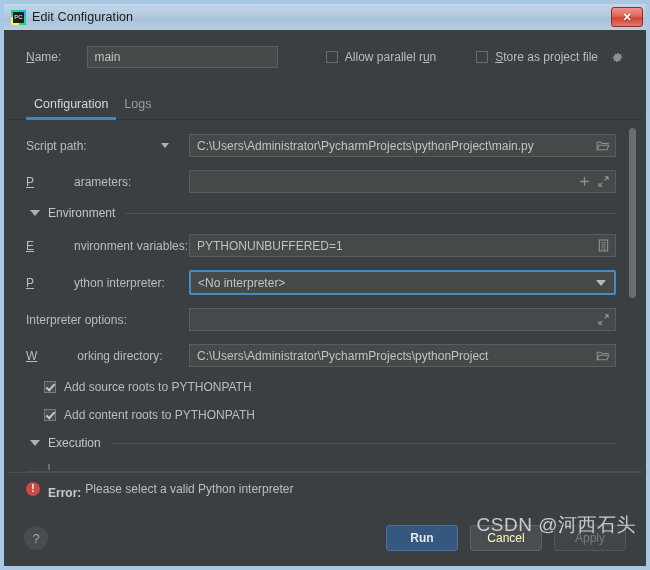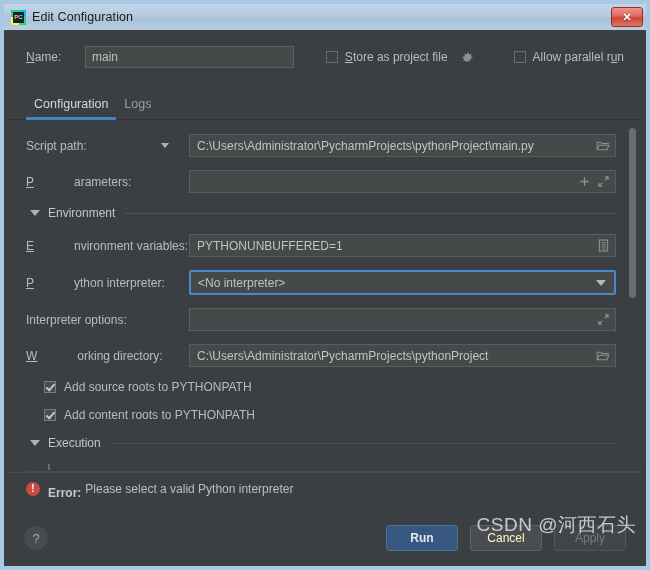--- a/index.html
+++ b/index.html
@@ -81,20 +81,21 @@
     font-size: 12px;
   }
 
   
   #name-row {
     display: flex;
     align-items: center;
     height: 46px;
     padding: 0 18px;
     box-sizing: border-box;
+    gap: 8px;
   }
   .label { color: #bbbbbb; font-size: 12px; white-space: nowrap; }
   .mn { text-decoration: underline; }
   #name-label { width: 60px; }
   #name-input {
     width: 212px; height: 22px;
     background: #45494a;
     border: 1px solid #5e6060;
     color: #c0c0c0;
     font-size: 12px;
@@ -419,34 +420,34 @@
   </div>
 
   <div id="content">
 
     <div id="name-row">
       <div id="name-label" class="label">
         <span class="mn">N</span><span>ame:</span>
       </div>
       <input id="name-input" type="text" value="main" style="">
 
+      <div id="allow-parallel-item" class="cb-item">
+        <span class="checkbox"></span>
+        <span class="label"><span>Allow parallel r</span><span class="mn">u</span><span>n</span></span>
+      </div>
+
       <div id="store-project-item" class="cb-item">
         <span class="checkbox"></span>
         <span class="label"><span class="mn">S</span><span>tore as project file</span></span>
         <span id="gear-icon">
           <svg width="13" height="13" viewBox="0 0 16 16">
             <path fill="#8d8f90" d="M8 5.2a2.8 2.8 0 100 5.6 2.8 2.8 0 000-5.6zm0 4.3a1.5 1.5 0 110-3 1.5 1.5 0 010 3z"></path>
             <path fill="#8d8f90" d="M14 7h-1.3a4.8 4.8 0 00-.5-1.3l.9-.9-1.4-1.4-.9.9A4.8 4.8 0 009.5 3.8V2.5h-2v1.3a4.8 4.8 0 00-1.3.5l-.9-.9-1.4 1.4.9.9A4.8 4.8 0 003.3 7H2v2h1.3c.1.5.3.9.5 1.3l-.9.9 1.4 1.4.9-.9c.4.2.8.4 1.3.5V13.5h2v-1.3c.5-.1.9-.3 1.3-.5l.9.9 1.4-1.4-.9-.9c.2-.4.4-.8.5-1.3H14V7z"></path>
           </svg>
         </span>
-      </div>
-
-      <div id="allow-parallel-item" class="cb-item">
-        <span class="checkbox"></span>
-        <span class="label"><span>Allow parallel r</span><span class="mn">u</span><span>n</span></span>
       </div>
     </div>
 
     <div id="tabs">
       <div class="tab active">Configuration</div>
       <div class="tab">Logs</div>
     </div>
 
     <div id="form-scroll">
       <div id="form-inner">

